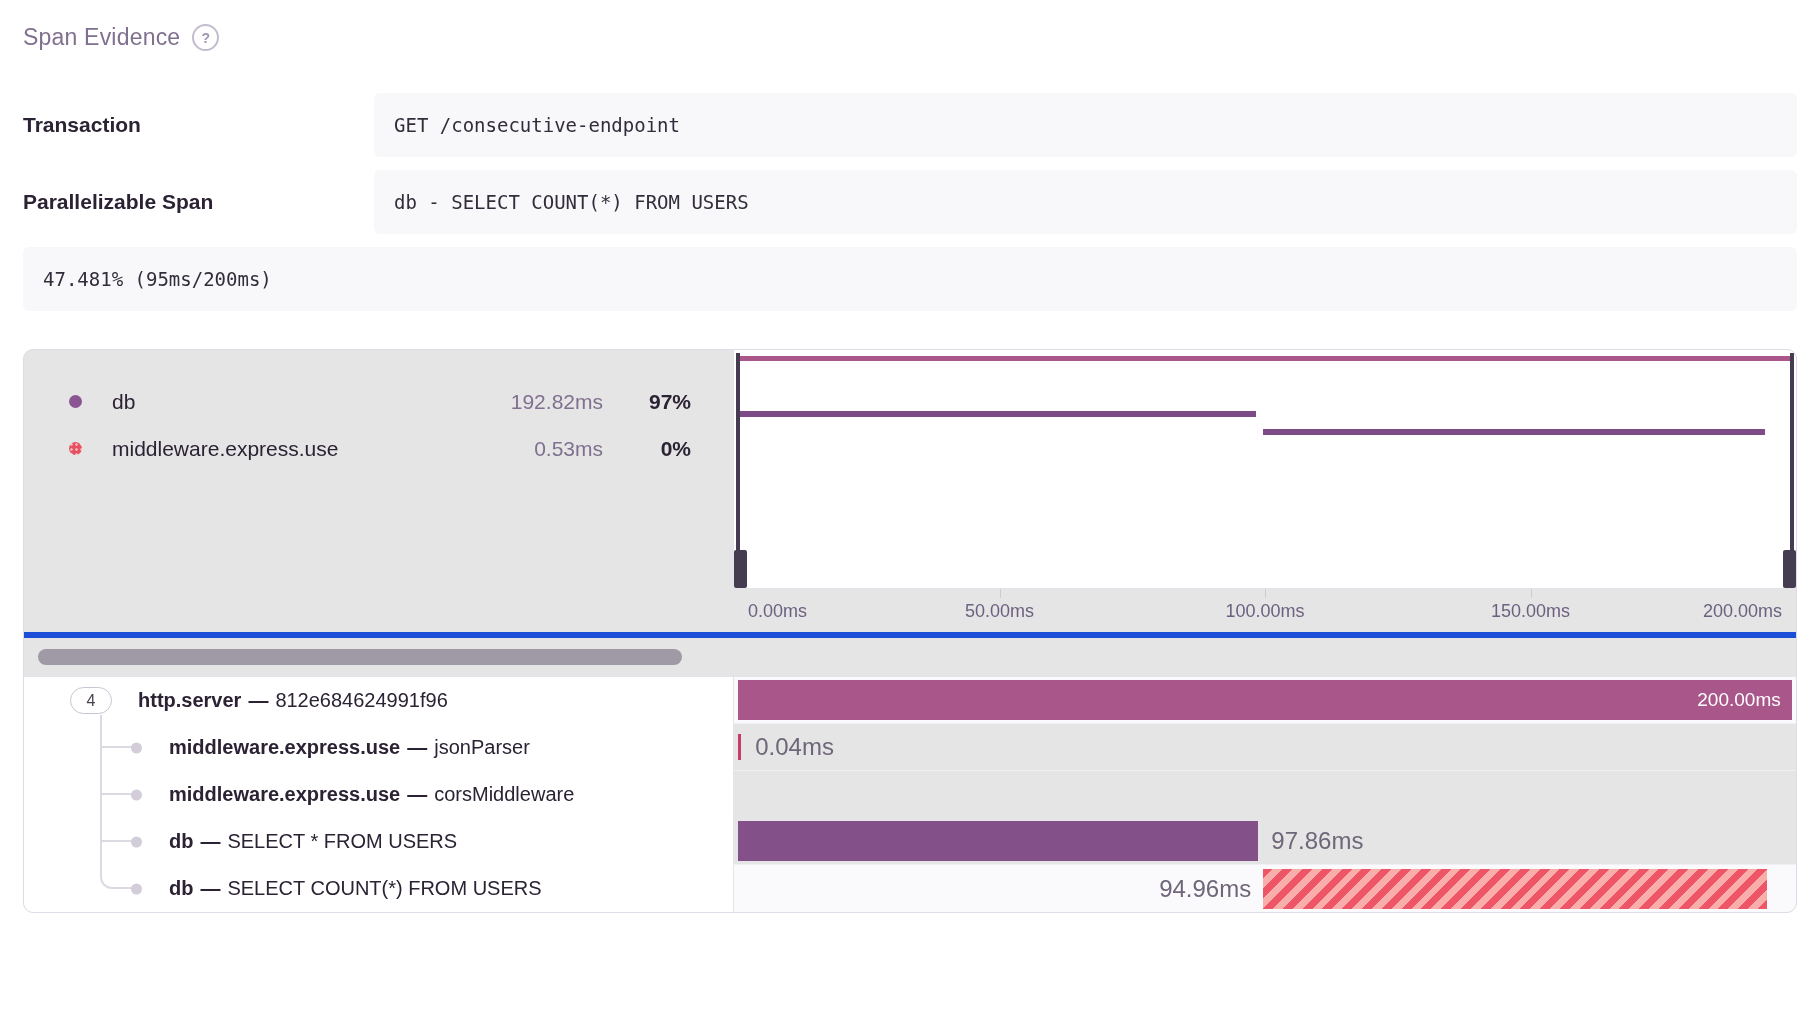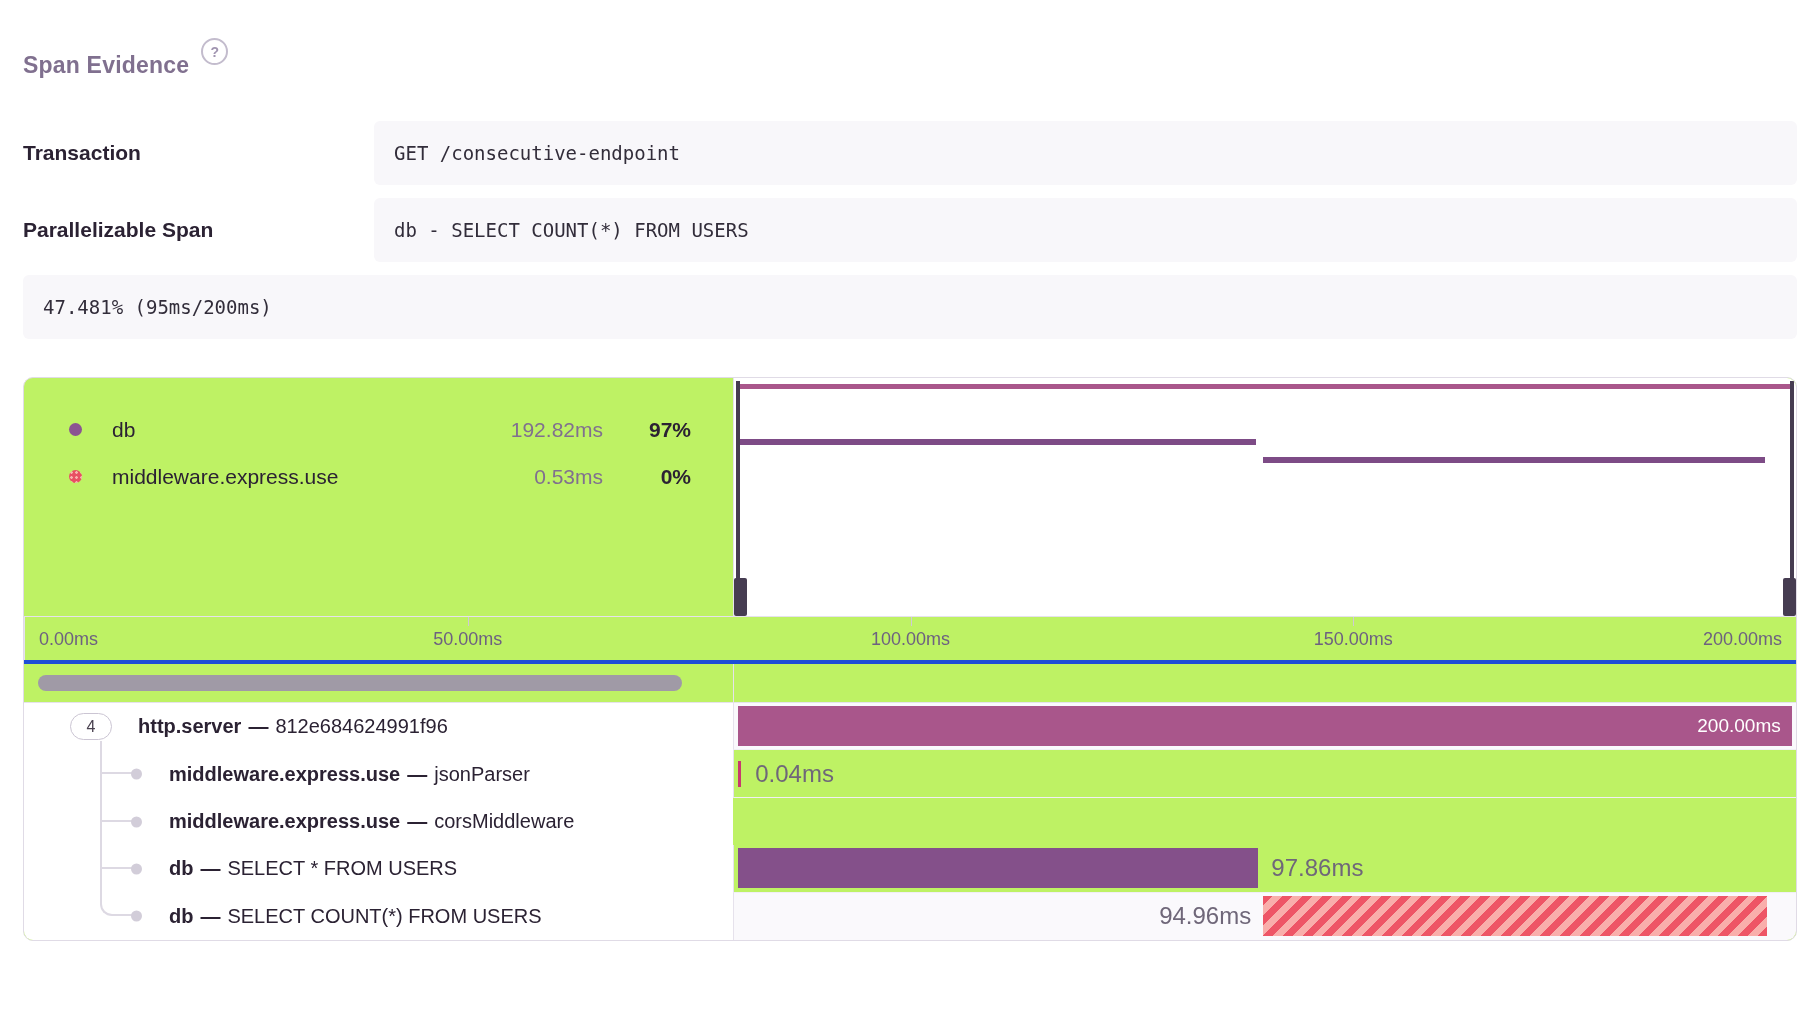--- a/index.html
+++ b/index.html
@@ -5,51 +5,51 @@
   html,body{margin:0;padding:0;}
   body{
     width:1820px;height:1020px;background:#ffffff;
     font-family:"Liberation Sans", sans-serif;color:#2b2233;
     overflow:hidden;
   }
   .page{padding:20px 23px 0 23px;}
 
   
   .hdr{display:flex;align-items:center;gap:12px;margin:4px 0 42px 0;}
-  .hdr-title{font-size:23px;font-weight:700;color:#80708f;letter-spacing:.2px;margin-top:28px;}
+  .hdr-title{font-size:23px;font-weight:400;color:#80708f;letter-spacing:.2px;}
   .help{width:23px;height:23px;border:2px solid #c3bccd;border-radius:50%;
     color:#a094b0;font-size:14px;font-weight:700;display:flex;align-items:center;justify-content:center;}
 
   
   .kv{display:flex;height:64px;margin-bottom:13px;}
   .kv-label{width:351px;display:flex;align-items:center;font-size:21px;font-weight:700;color:#2b2233;}
   .kv-value{flex:1;background:#f8f7fa;border-radius:6px;display:flex;align-items:center;
     padding:0 20px;font-family:"DejaVu Sans Mono", monospace;font-size:19px;color:#322d3a;}
 
   
   .panel{margin-top:38px;height:562px;border:1px solid #e0dbe6;border-radius:10px;
-    overflow:hidden;display:flex;flex-direction:column;background:#bef264;}
+    overflow:hidden;display:flex;flex-direction:column;background:#e5e5e5;}
   .top{display:flex;height:238px;}
   .legend-cell{width:709px;padding-top:28px;box-sizing:border-box;}
   .legend-row{display:flex;align-items:center;height:47px;padding:0 42px 0 45px;font-size:21px;}
   .dot{width:13px;height:13px;border-radius:50%;margin-right:30px;flex:none;}
   .dot-db{background:#8b5492;}
   .dot-mw{background-color:#e84f63;background-image:radial-gradient(#f7b3ae 1.2px, rgba(0,0,0,0) 1.5px);background-size:5px 5px;}
   .lname{flex:1;color:#2b2233;}
   .ldur{color:#80708f;text-align:right;min-width:120px;}
   .lpct{color:#2b2233;font-weight:600;text-align:right;width:88px;}
 
   .minimap{flex:1;position:relative;border-left:1px solid #e6e2ec;background:#fff;}
   .mm-span{position:absolute;}
   .mm-edge{position:absolute;top:3px;height:197px;width:4px;background:#463c51;}
   .mm-edge.l{left:2px;} .mm-edge.r{right:2px;}
   .mm-grip{position:absolute;bottom:0;height:38px;width:13px;background:#463c51;border-radius:2px;}
   .mm-grip.l{left:0;} .mm-grip.r{right:0;}
 
-  .axisrow{display:flex;height:44px;border-bottom:4px solid #1d4ed8;flex-direction:column;}
+  .axisrow{display:flex;height:44px;border-bottom:6px solid #1d4ed8;}
   .axis-left{width:709px;}
   .axis{flex:1;position:relative;border-left:1px solid #e6e2ec;border-top:1px solid #e6e2ec;
     font-size:18px;color:#6d6180;}
   .axis .tickmark{position:absolute;top:0;width:1px;height:9px;background:#cfc9d6;}
   .tm1{left:25%;} .tm2{left:50%;} .tm3{left:75%;}
   .axis span{position:absolute;top:50%;transform:translateY(-50%);white-space:nowrap;}
   .ax0{left:14px;}
   .ax1{left:25%;transform:translate(-50%,-50%) !important;}
   .ax2{left:50%;transform:translate(-50%,-50%) !important;}
   .ax3{left:75%;transform:translate(-50%,-50%) !important;}

